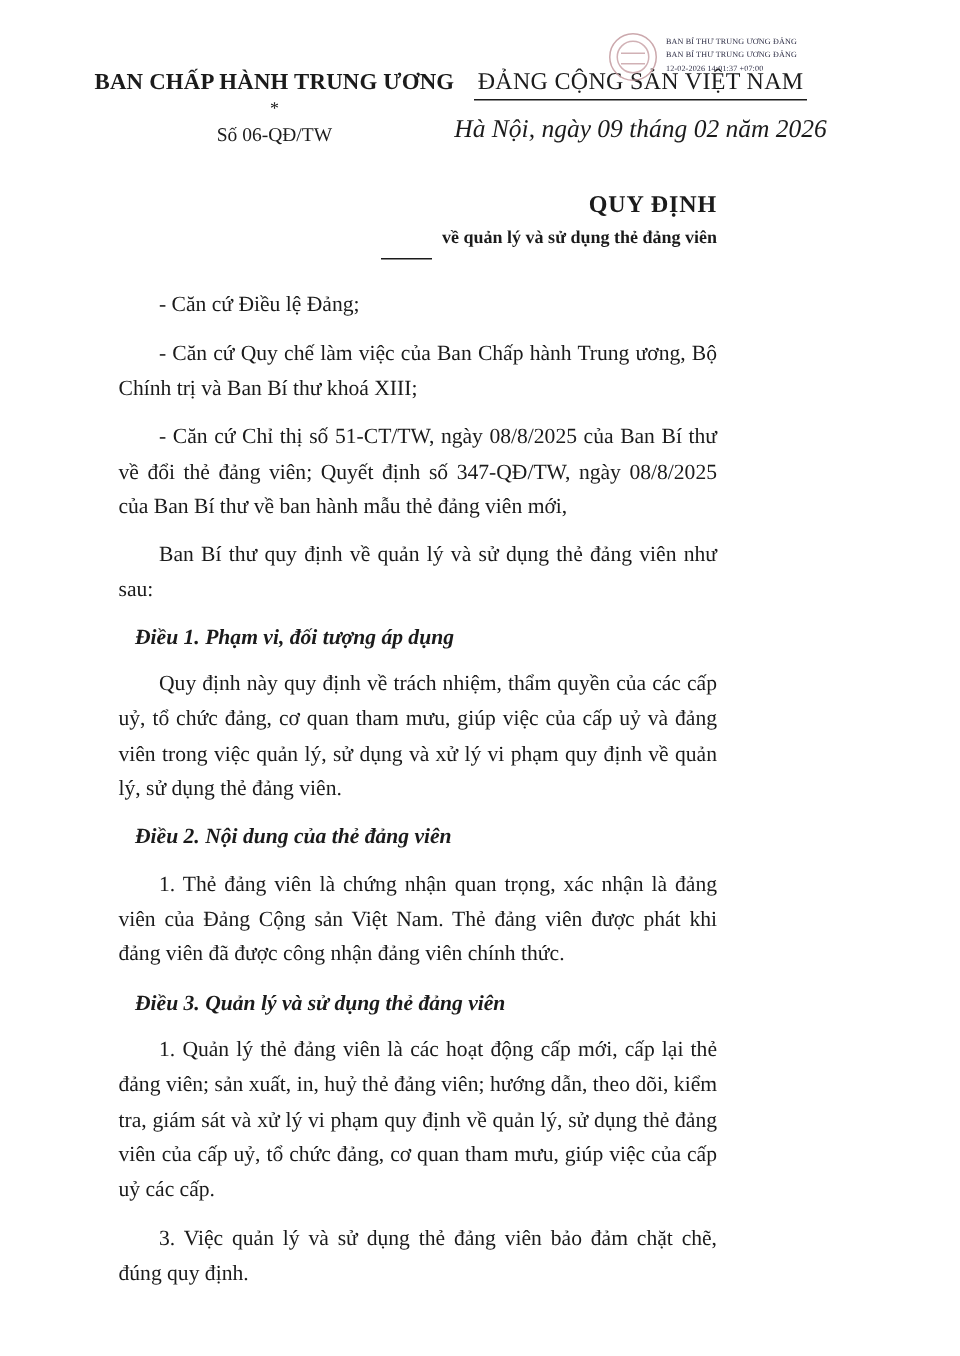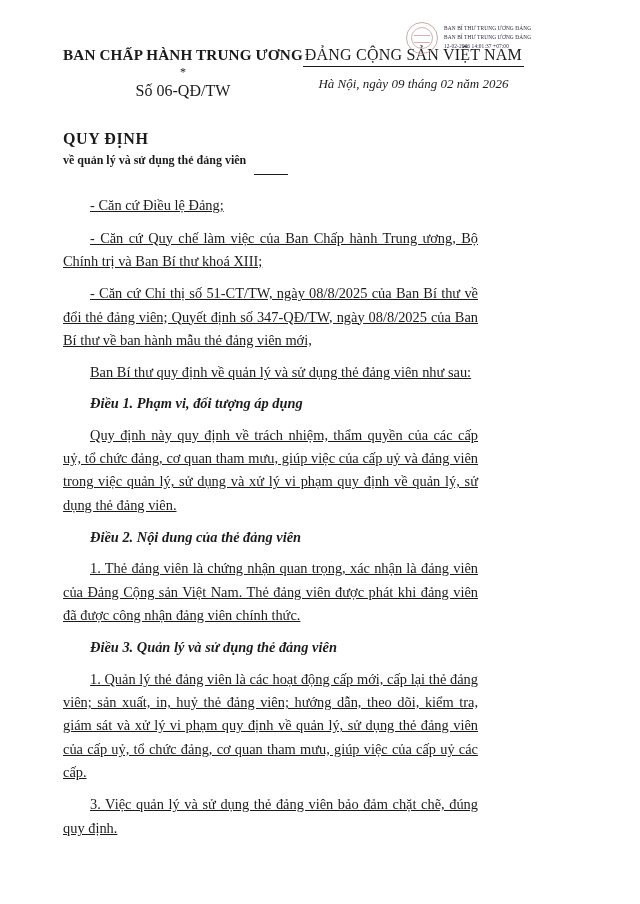--- a/index.html
+++ b/index.html
@@ -65,46 +65,46 @@
     font-size:15.2px;
     letter-spacing:.15px;
     white-space:nowrap;
   }
   .hdr-star{
     font-size:12px;
     line-height:1.1;
     margin-top:2px;
   }
   .hdr-number{
-    font-size:16px;
+    font-size:13px;
     margin-top:3px;
   }
   .hdr-right{
     width:250px;
     text-align:center;
   }
   .hdr-nation{
     font-weight:normal;
     font-size:16px;
     letter-spacing:.2px;
     white-space:nowrap;
     display:inline-block;
     padding:0 2px 2px 2px;
     border-bottom:1.4px solid #1b1b1b;
   }
   .hdr-date{
     font-style:italic;
-    font-size:13px;
+    font-size:17px;
     margin-top:9px;
     white-space:nowrap;
   }
 
   
   .title-wrap{
-    text-align:left;
+    text-align:right;
     margin-top:30px;
   }
   .title-main{
     font-weight:bold;
     font-size:16px;
     letter-spacing:.6px;
   }
   .title-sub{
     font-weight:bold;
     font-size:12px;
@@ -119,23 +119,22 @@
 
   
   .body{
     margin-top:19px;
     font-size:14.4px;
     line-height:1.62;
   }
   .para{
     text-align:justify;
     text-indent:27px;
-    margin:0 0 9px 0;
+    margin:0 0 9px 16px;
     hyphens:none;
-    text-decoration:underline;
   }
   .article{
     font-weight:bold;
     font-style:italic;
     text-indent:27px;
     margin:0 0 8px 0;
     font-size:14.4px;
   }
   .tight{margin-bottom:8px;}
 </style>

